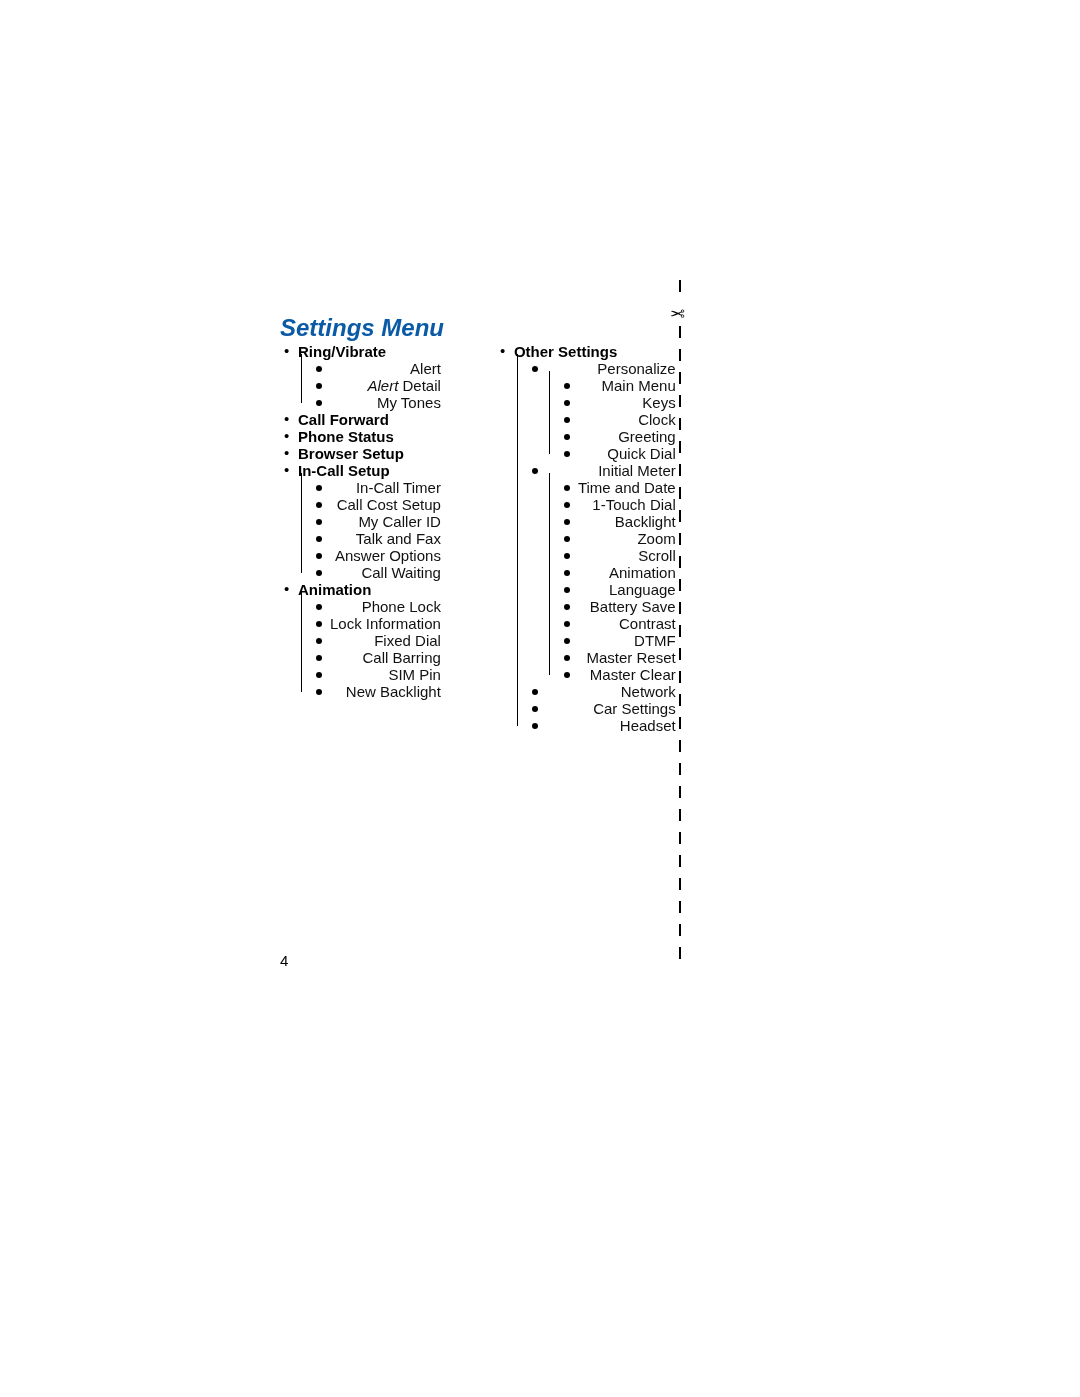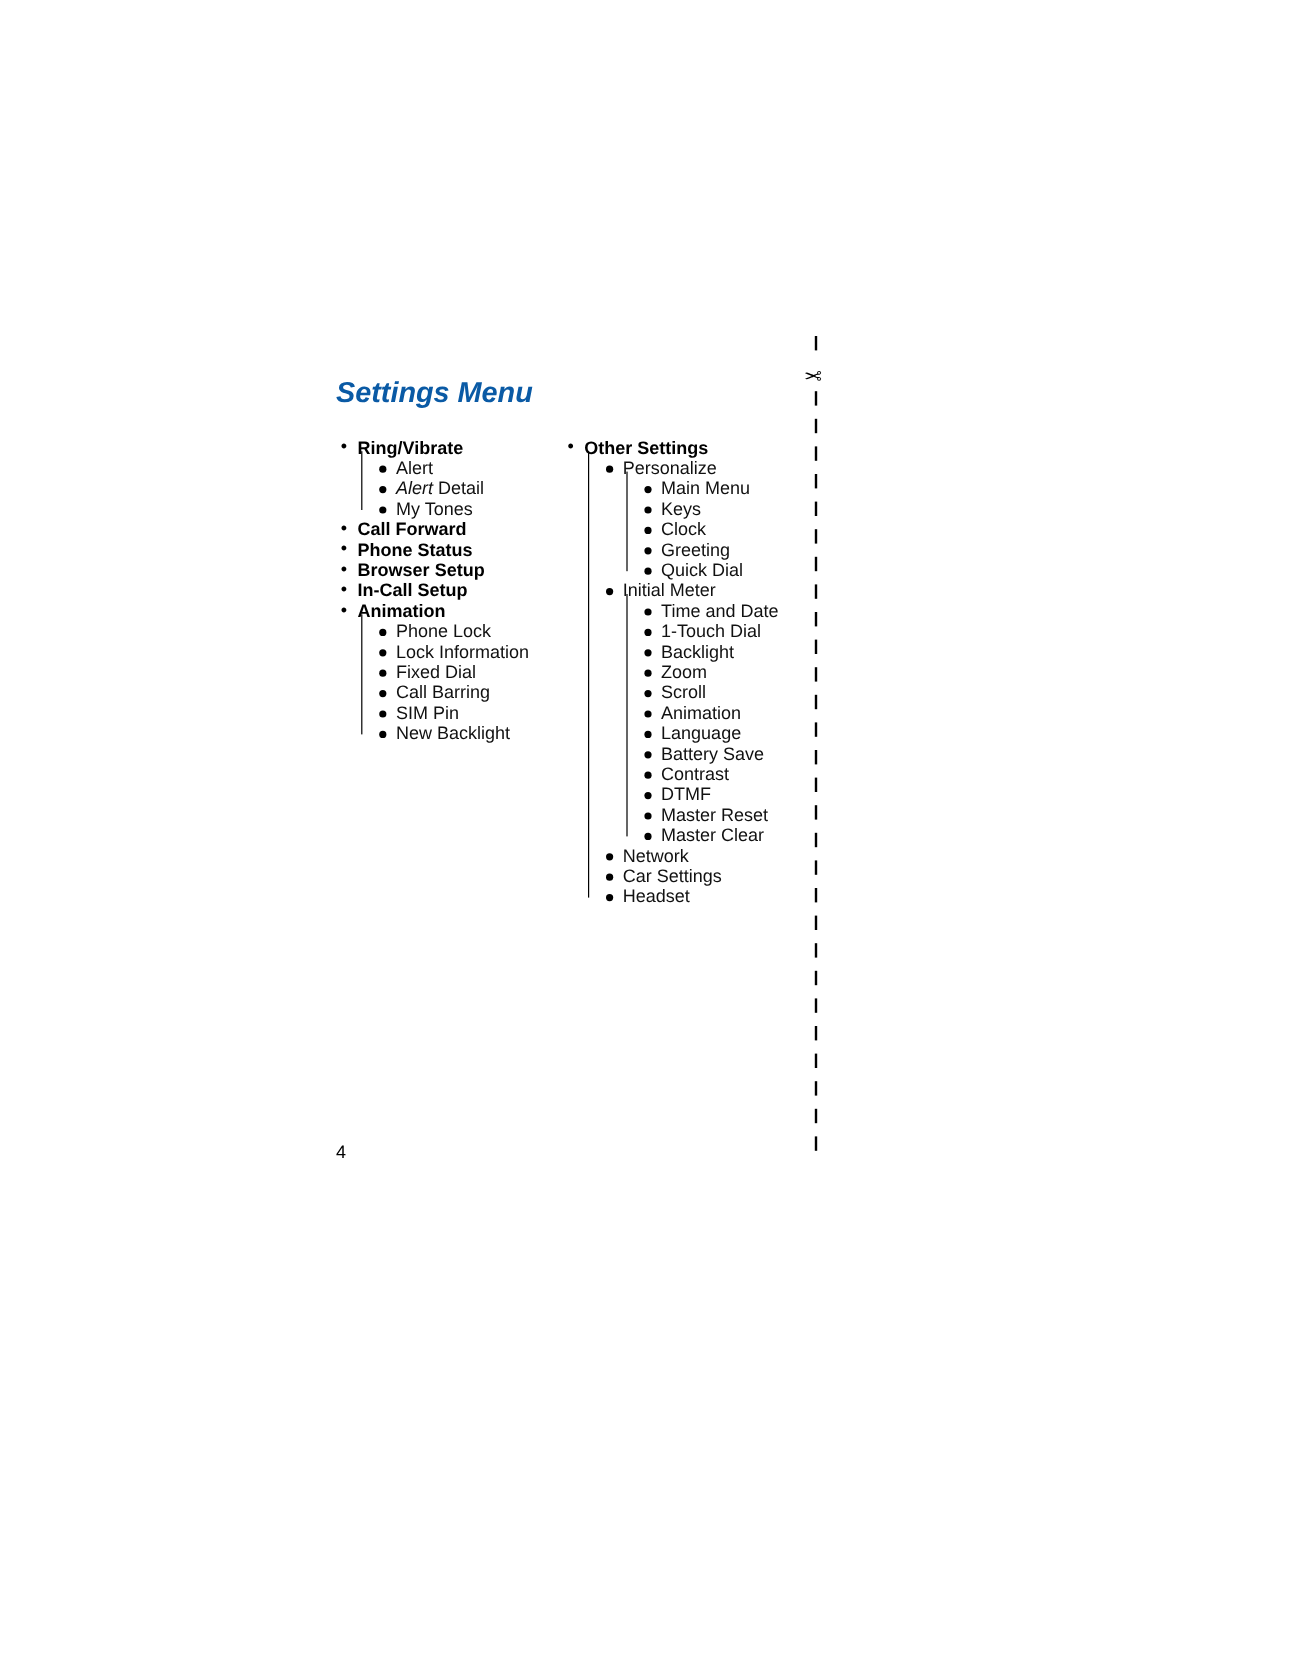--- a/index.html
+++ b/index.html
@@ -21,23 +21,23 @@
     left: 280px;
     top: 314px;
     font-size: 24px;
     font-weight: 700;
     font-style: italic;
     color: #0a5aa5;
   }
   .columns {
     position: absolute;
     left: 280px;
-    top: 365px;
+    top: 343px;
     display: flex;
-    gap: 28px;
+    gap: 55px;
   }
   .col {
     font-size: 15px;
     line-height: 17px;
     font-family: "Segoe UI Semilight", "Myriad Pro", Arial, sans-serif;
     color: #111;
   }
   .lvl1 {
     margin: 0;
     padding: 0;
@@ -58,20 +58,21 @@
   }
   .lvl1 > li > .label.bold {
     font-weight: 700;
     color: #000;
   }
   .lvl2 {
     margin: 0;
     padding: 0 0 0 18px;
     list-style: none;
     position: relative;
+    text-align: right;
   }
   .lvl2 > li {
     position: relative;
     padding-left: 14px;
     margin: 0;
   }
   .lvl2 > li::before {
     content: "";
     position: absolute;
     left: 0;
@@ -166,21 +167,28 @@
     <div class="col" id="col-left">
         <ul class="lvl1">
           <li><span class="label bold">Ring/Vibrate</span><ul class="lvl2">
               <li><span class="label">Alert</span></li>
               <li><span class="label"><span class="italic">Alert</span> Detail</span></li>
               <li><span class="label">My Tones</span></li>
             </ul></li>
           <li><span class="label bold">Call Forward</span></li>
           <li><span class="label bold">Phone Status</span></li>
           <li><span class="label bold">Browser Setup</span></li>
-          <li><span class="label bold">In-Call Setup</span></li>
+          <li><span class="label bold">In-Call Setup</span><ul class="lvl2">
+              <li><span class="label">In-Call Timer</span></li>
+              <li><span class="label">Call Cost Setup</span></li>
+              <li><span class="label">My Caller ID</span></li>
+              <li><span class="label">Talk and Fax</span></li>
+              <li><span class="label">Answer Options</span></li>
+              <li><span class="label">Call Waiting</span></li>
+            </ul></li>
           <li><span class="label bold">Animation</span><ul class="lvl2">
               <li><span class="label">Phone Lock</span></li>
               <li><span class="label">Lock Information</span></li>
               <li><span class="label">Fixed Dial</span></li>
               <li><span class="label">Call Barring</span></li>
               <li><span class="label">SIM Pin</span></li>
               <li><span class="label">New Backlight</span></li>
             </ul></li>
         </ul>
       </div>

